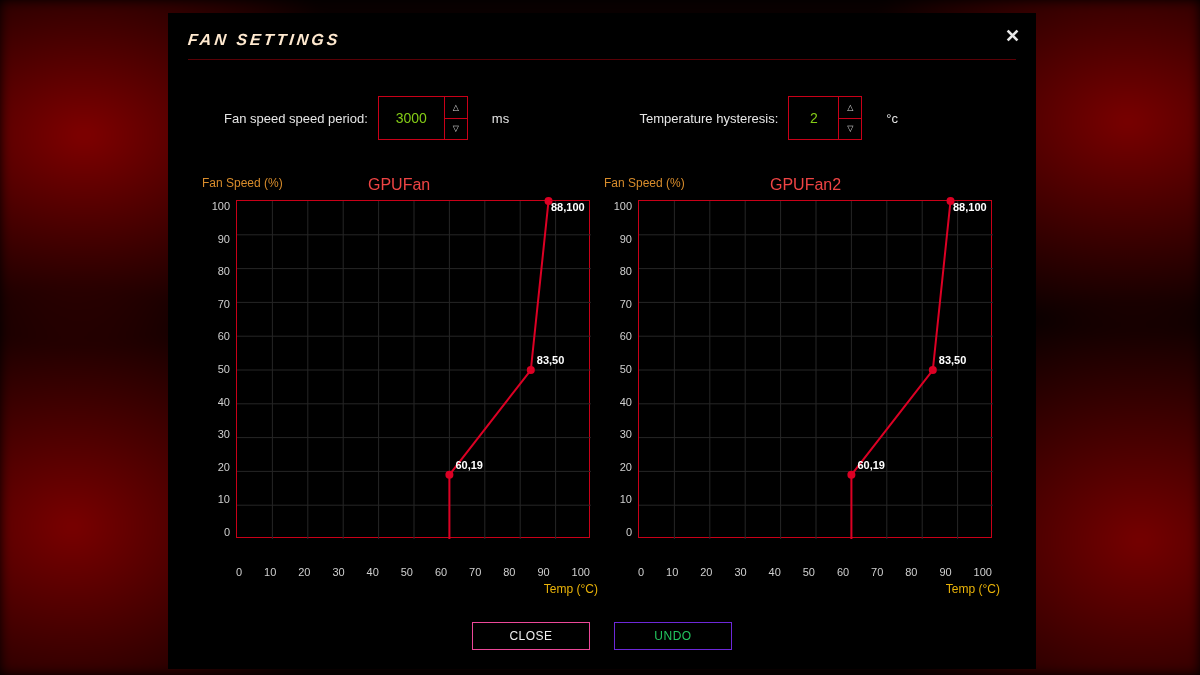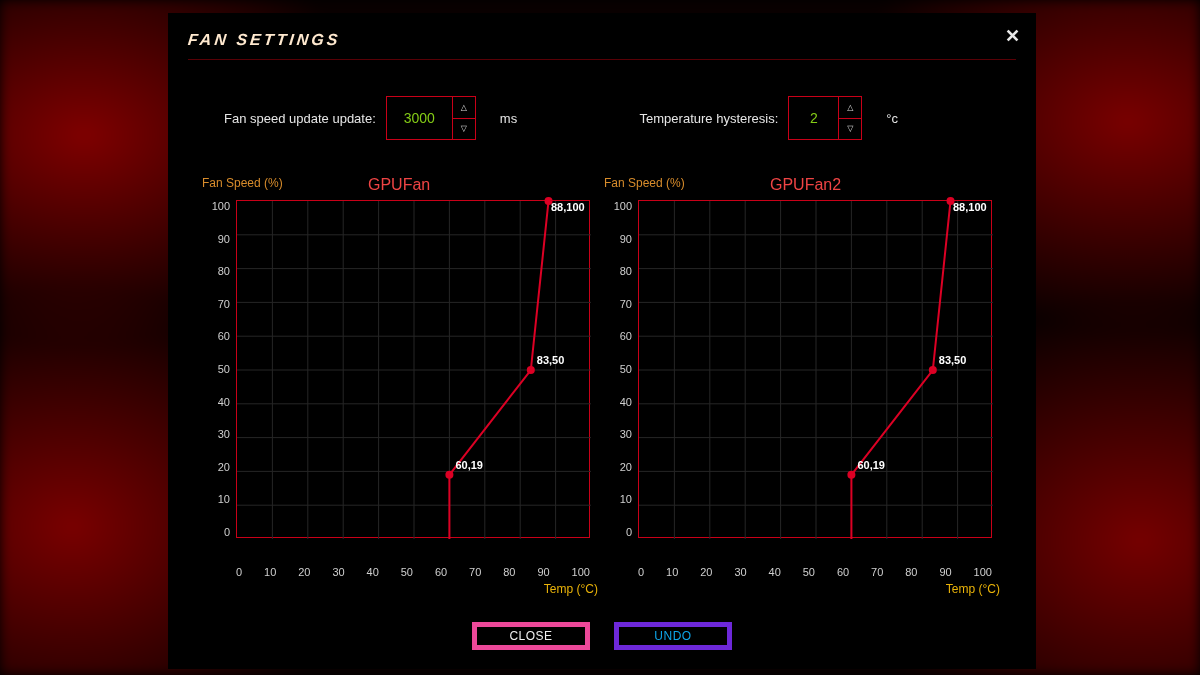--- a/index.html
+++ b/index.html
@@ -117,40 +117,40 @@
     margin-top:26px;
   }
   .btn {
     width:118px; height:28px;
     display:flex; align-items:center; justify-content:center;
     font-size:12px; letter-spacing:0.5px;
     text-transform:uppercase;
     cursor:pointer;
   }
   .btn.primary {
-    border:5px solid #ec4899; color:#f0f0f0;
+    border:1px solid #ec4899; color:#f0f0f0;
   }
   .btn.disabled {
-    border:5px solid #6d28d9; color:#0ea5e9;
+    border:1px solid #6d28d9; color:#22c55e;
     cursor:default;
   }
 </style>
 </head>
 <body>
 
 <div class="bg"></div>
 
 <div class="dialog">
   <div class="title">FAN SETTINGS</div>
   <div class="close-x">✕</div>
   <div class="divider"></div>
 
   <div class="settings-row">
     <div class="field">
-      <span class="lbl">Fan speed update update:</span>
+      <span class="lbl">Fan speed speed period:</span>
       <div class="numbox">
         <div class="val">3000</div>
         <div class="spin">
           <div>△</div>
           <div>▽</div>
         </div>
       </div>
       <span class="unit">ms</span>
     </div>
 

